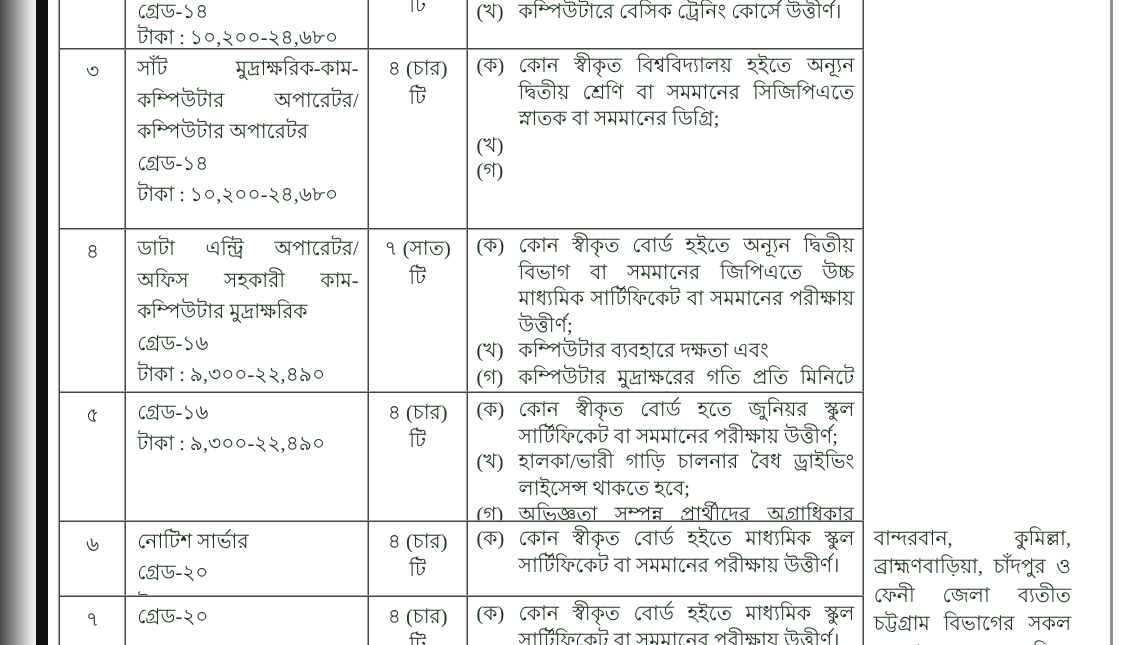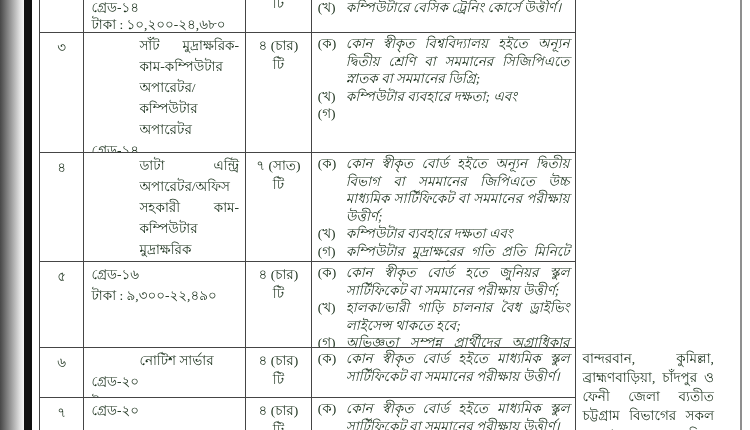--- a/index.html
+++ b/index.html
@@ -23,24 +23,24 @@
   .main { width:554px; height:430px; overflow:hidden; }
   .row { display:flex; border-bottom:1.6px solid #454545; overflow:hidden; }
   .row:last-child { border-bottom:none; }
   .c { border-right:1.6px solid #454545; overflow:hidden; }
   .c1 { width:46px;  text-align:center; padding-top:4px; }
   .c2 { width:167px; padding:2px 6px 0 7px; line-height:21px; }
   .c3 { width:68px;  text-align:center; padding-top:3px; line-height:19px; }
   .c4 { width:273px; padding:2px 5px 0 3px; line-height:17.5px; }
   .col5 { width:148px; padding:0 5px 0 7px; line-height:19px; overflow:hidden; }
 
-  .post { text-align:justify;margin-left:48px; }
+  .post { text-align:justify; }
   .qitem { display:flex; }
   .qlabel { width:31px; flex-shrink:0; padding-left:3px; }
-  .qtext  { flex:1; text-align:justify;font-style:italic; }
+  .qtext  { flex:1; text-align:justify; }
 
   .h-partial { height:33px; }
   .h-r3 { height:120px; }
   .h-r4 { height:109px; }
   .h-r5 { height:86px; }
   .h-r6 { height:50px; }
   .h-r7 { height:80px; }
 
   .up2 { margin-top:-2px; line-height:16.5px; }
   .up9 { margin-top:-9px; }
@@ -89,21 +89,20 @@
         <div>৪ (চার)</div>
         <div>টি</div>
       </div>
       <div class="c c4">
         <div class="qitem">
           <span class="qlabel">(ক)</span>
           <span class="qtext">কোন স্বীকৃত বিশ্ববিদ্যালয় হইতে অন্যূন দ্বিতীয় শ্রেণি বা সমমানের সিজিপিএতে স্নাতক বা সমমানের ডিগ্রি;</span>
         </div>
         <div class="qitem">
           <span class="qlabel">(খ)</span>
-          <span class="qtext">কম্পিউটার ব্যবহারে দক্ষতা; এবং</span>
         </div>
         <div class="qitem">
           <span class="qlabel">(গ)</span>
         </div>
 
       </div>
     </div>
 
     <div class="row h-r4">
       <div class="c c1">৪</div>

